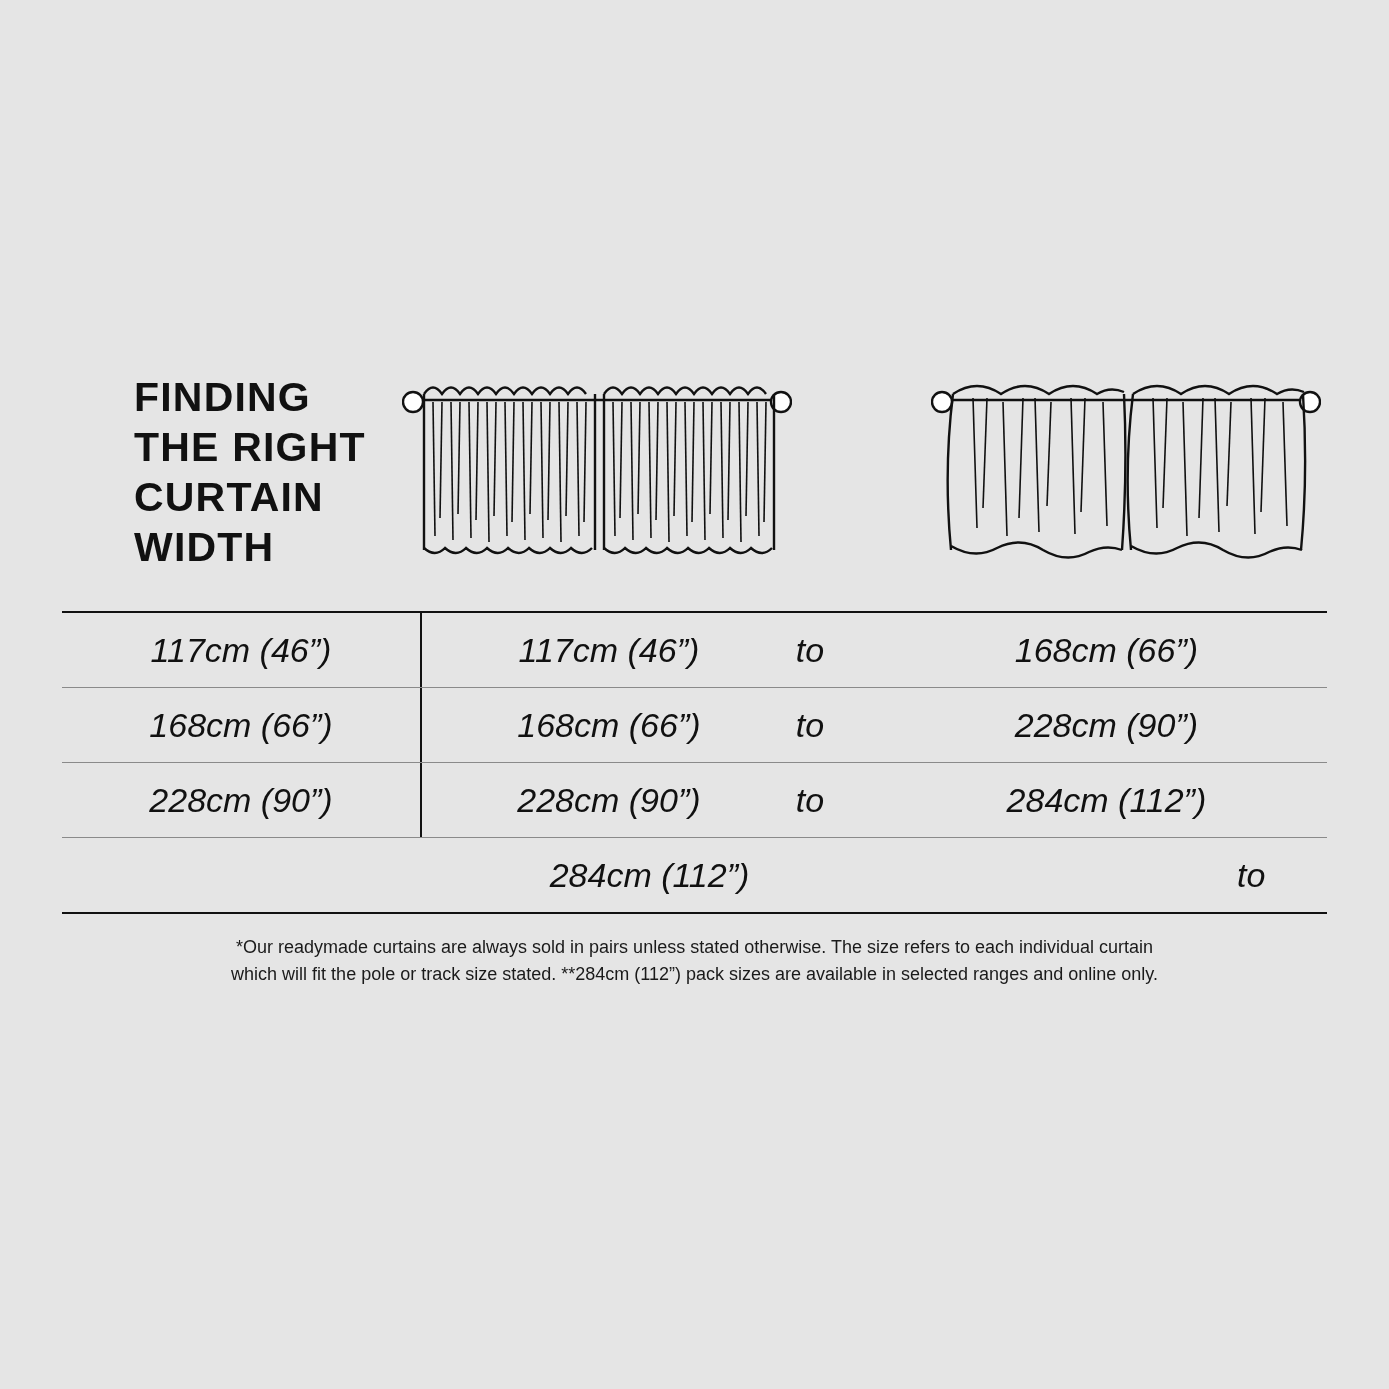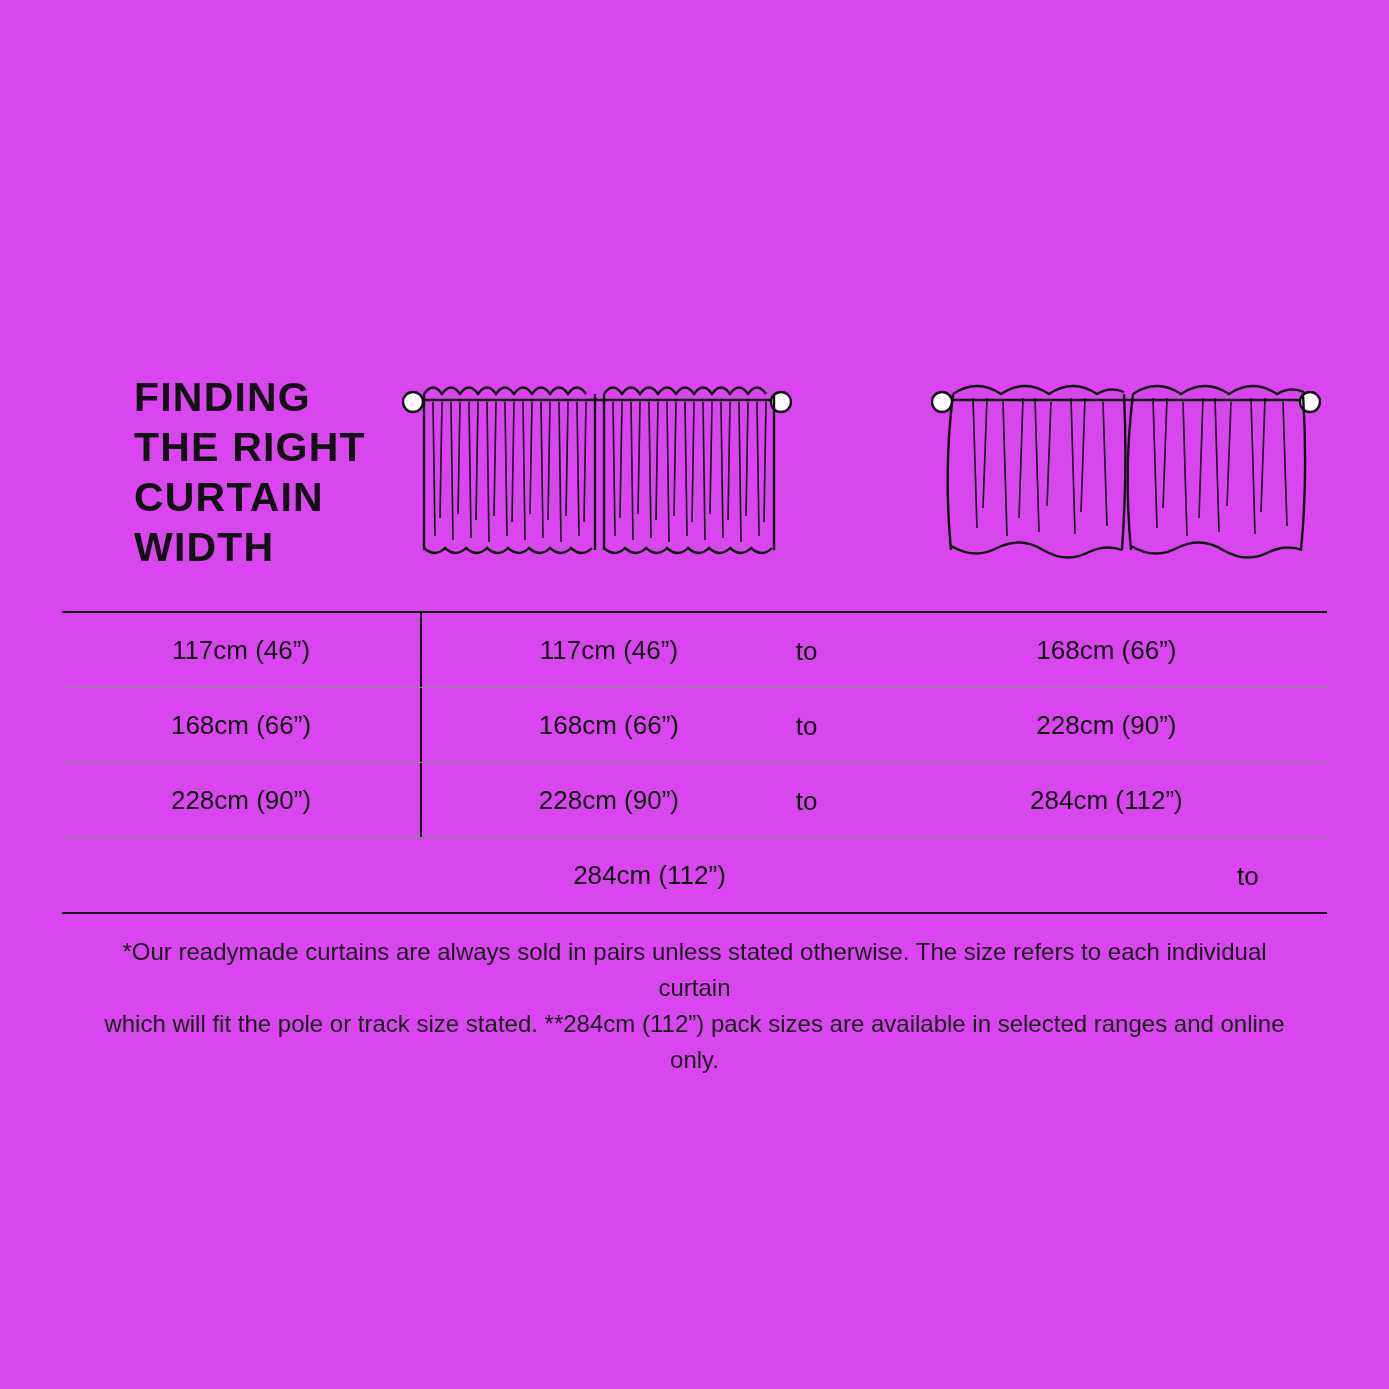--- a/index.html
+++ b/index.html
@@ -11,21 +11,21 @@
     width: 1389px;
     height: 1389px;
     font-family: "Liberation Sans", sans-serif;
     color: #1a1a1a;
     overflow: hidden;
   }
   .page {
     position: relative;
     width: 1389px;
     height: 1389px;
-    background: #d946ef;
+    background: #e5e5e5;
   }
   .content {
     position: absolute;
     left: 62px;
     top: 360px;
     width: 1265px;
   }
 
   
   .top-block {
@@ -102,30 +102,31 @@
     font-size: 30px;
     line-height: 1.28;
     white-space: pre-line;
     color: #111;
   }
   .head .c2 { justify-content: space-between; }
   .head .full, .head .relaxed { padding: 0 6px; }
 
   .data .c1, .data .c2 { height: 74px; }
   .data .cell-txt {
-    font-size: 26px;
+    font-size: 34px;
     color: #111;
+    font-style: italic;
   }
   .data .to { font-size: 29px; }
 
   
   .footnote {
     margin-top: 20px;
     text-align: center;
-    font-size: 24px;
+    font-size: 18px;
     line-height: 1.5;
     color: #1a1a1a;
     padding: 0 28px;
     white-space: pre-line;
   }
 </style>
 </head>
 <body>
 
 <div class="page">

